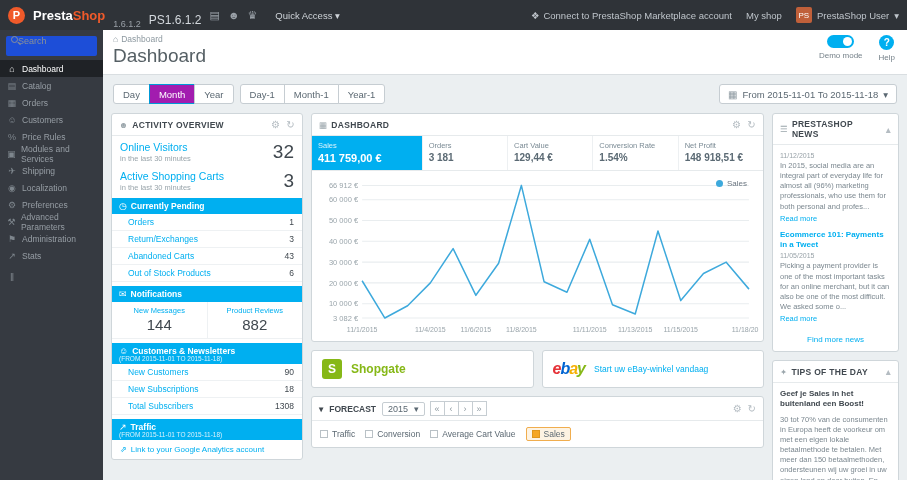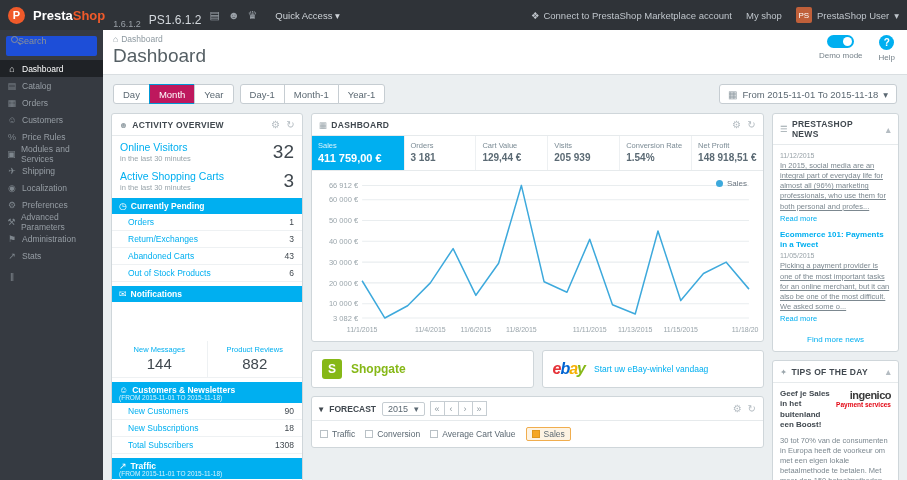--- a/index.html
+++ b/index.html
@@ -61,21 +61,21 @@
   .content { padding:7px 8px; flex:1; min-height:0; overflow:hidden; }
 
   
   .toolbar { display:flex; align-items:center; margin:2px 2px 9px; }
   .btn-group { display:inline-flex; }
   .tb-btn { height:20px; padding:0 9px; font-size:9.5px; background:#fff;
     border:1px solid #c6cdd2; color:#5b6872; margin-left:-1px; cursor:pointer;
     font-family:"Liberation Sans",sans-serif;}
   .btn-group .tb-btn:first-child { border-radius:3px 0 0 3px; margin-left:0;}
   .btn-group .tb-btn:last-child { border-radius:0 3px 3px 0; }
-  .tb-btn.active { background:#be185d; border-color:#0099d6; color:#fff; }
+  .tb-btn.active { background:#a21caf; border-color:#0099d6; color:#fff; }
   .btn-group + .btn-group { margin-left:6px; }
   .toolbar .spacer { flex:1; }
   .date-btn { height:20px; background:#fff; border:1px solid #c6cdd2; border-radius:3px;
     font-size:9.5px; color:#5b6872; display:flex; align-items:center; gap:5px;
     padding:0 8px; cursor:pointer; font-family:"Liberation Sans",sans-serif;}
   .date-btn .cal { color:#8d99a0; font-size:10px; }
 
   
   .cols { display:flex; gap:8px; align-items:flex-start; }
   .panel { background:#fff; border:1px solid #cfd6da; border-radius:3px; overflow:hidden; }
@@ -100,21 +100,21 @@
     padding:3px 7px; display:flex; align-items:center; gap:4px; margin-top:4px;}
   .band .band-icon { font-weight:normal; font-size:9px; }
   .band-sub { display:block; font-size:6.5px; font-weight:normal; color:#d8f2fc; padding:0 7px 2px;
     background:#00aff0; margin-top:-4px;}
   .band-wrap { margin-top:4px; }
   .band-wrap .band { margin-top:0; }
   .act-row { display:flex; align-items:center; padding:3px 8px 3px 16px;
     border-bottom:1px solid #eef1f3; font-size:8.5px; }
   .act-row .lbl { color:#00aff0; cursor:pointer; }
   .act-row .val { margin-left:auto; color:#40484f; }
-  .notif-grid { display:flex; text-align:center; border-bottom:1px solid #eef1f3;margin-top:39px;}
+  .notif-grid { display:flex; text-align:center; border-bottom:1px solid #eef1f3;}
   .notif-cell { flex:1; padding:4px 2px 5px; cursor:pointer;}
   .notif-cell + .notif-cell { border-left:1px solid #eef1f3; }
   .notif-cell .lbl { color:#00aff0; font-size:7.5px; }
   .notif-cell .val { color:#40484f; font-size:15px; margin-top:1px;}
   .ga-row { display:flex; align-items:center; gap:4px; padding:5px 8px; font-size:8px; color:#00aff0; cursor:pointer;}
 
   
   .kpi-row { display:flex; border-bottom:1px solid #e6eaec; }
   .kpi { flex:1; padding:5px 6px 6px; border-right:1px solid #edf0f2; cursor:pointer; min-width:0;}
   .kpi:last-child { border-right:0; }
@@ -152,21 +152,21 @@
   .fc-item { display:flex; gap:4px; align-items:center; cursor:pointer; }
   .fc-box { width:8px; height:8px; border:1px solid #b9c1c6; background:#fff; }
   .fc-item.sel { border:1px solid #f0ad4e; background:#fdf3e3; padding:1px 5px; border-radius:2px;}
   .fc-item.sel .fc-box { background:#f5a623; border-color:#e0961b; }
 
   
   .news-body { padding:5px 7px 2px; }
   .article { margin-bottom:7px; }
   .a-title { color:#00aff0; font-size:8px; font-weight:bold; line-height:1.3; cursor:pointer;}
   .a-date { color:#98a2a8; font-size:7px; margin:2px 0; }
-  .a-text { color:#7c8890; font-size:7.5px; line-height:1.35;text-decoration:underline; }
+  .a-text { color:#7c8890; font-size:7.5px; line-height:1.35; }
   .a-more { color:#00aff0; font-size:7.5px; margin-top:2px; cursor:pointer;}
   .find-more { text-align:center; color:#00aff0; font-size:8px; padding:3px 0 7px; cursor:pointer;}
 
   
   .tips-body { padding:6px 7px; }
   .tips-top { display:flex; gap:6px; }
   .tips-heading { font-size:8px; font-weight:bold; color:#40484f; line-height:1.3; flex:1;}
   .ingenico { text-align:right; }
   .ing-name { font-size:11px; font-weight:bold; color:#3a3a3a; letter-spacing:-0.5px;}
   .ing-sub { font-size:6.5px; color:#e30613; font-weight:bold; }
@@ -414,24 +414,20 @@
                   <div class="k-label">Sales</div>
                   <div class="k-value">411 759,00 €</div>
                 </div>
                 <div class="kpi">
                   <div class="k-label">Orders</div>
                   <div class="k-value">3 181</div>
                 </div>
                 <div class="kpi">
                   <div class="k-label">Cart Value</div>
                   <div class="k-value">129,44 €</div>
-                </div>
-                <div class="kpi">
-                  <div class="k-label">Visits</div>
-                  <div class="k-value">205 939</div>
                 </div>
                 <div class="kpi">
                   <div class="k-label">Conversion Rate</div>
                   <div class="k-value">1.54%</div>
                 </div>
                 <div class="kpi">
                   <div class="k-label">Net Profit</div>
                   <div class="k-value">148 918,51 €</div>
                 </div>
               </div>
@@ -550,24 +546,20 @@
               <div class="panel-header">
                 <span class="ph-icon">✦</span>
                 <span>TIPS OF THE DAY</span>
                 <span class="panel-tools">
                     <span>▴</span>
                   </span>
               </div>
               <div class="tips-body">
                 <div class="tips-top">
                   <div class="tips-heading">Geef je Sales in het buitenland een Boost!</div>
-                  <div class="ingenico">
-                    <div class="ing-name">ingenico</div>
-                    <div class="ing-sub">Payment services</div>
-                  </div>
                 </div>
                 <div class="tips-text">30 tot 70% van de consumenten in Europa heeft de voorkeur om met een eigen lokale betaalmethode te betalen. Met meer dan 150 betaalmethoden, ondersteunen wij uw groei in uw eigen land en daar buiten. En zelfs beter, u kun de belangrijke betaalmethoden activeren met een...</div>
               </div>
             </section>
           </div>
         </div>
       </div>
     </main>
   </div>
 </div>

